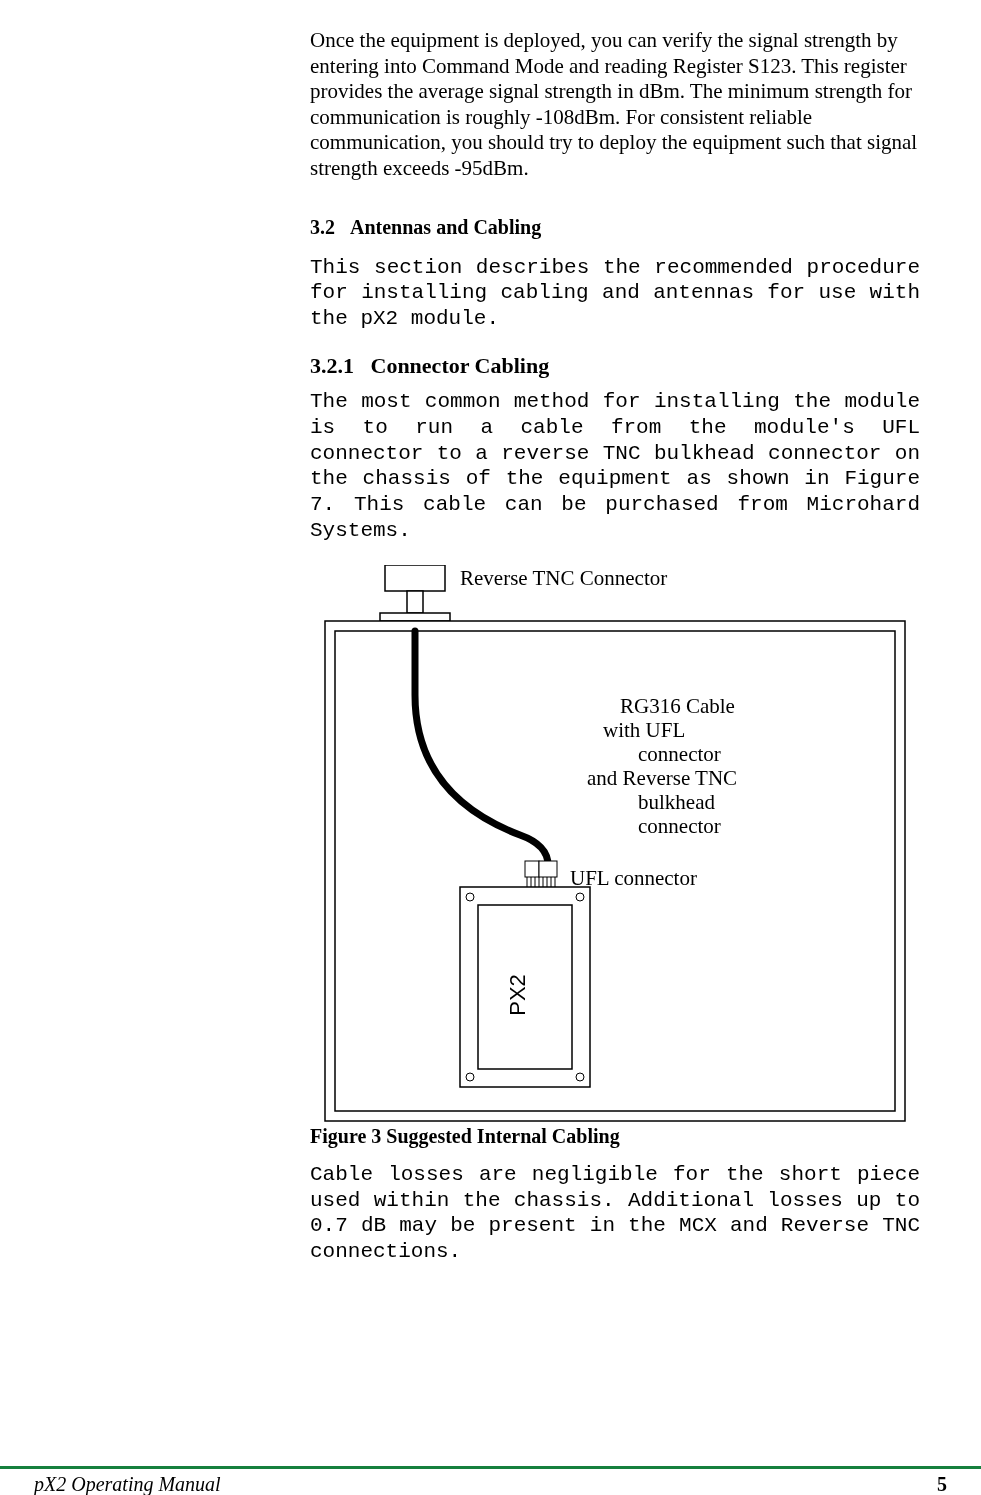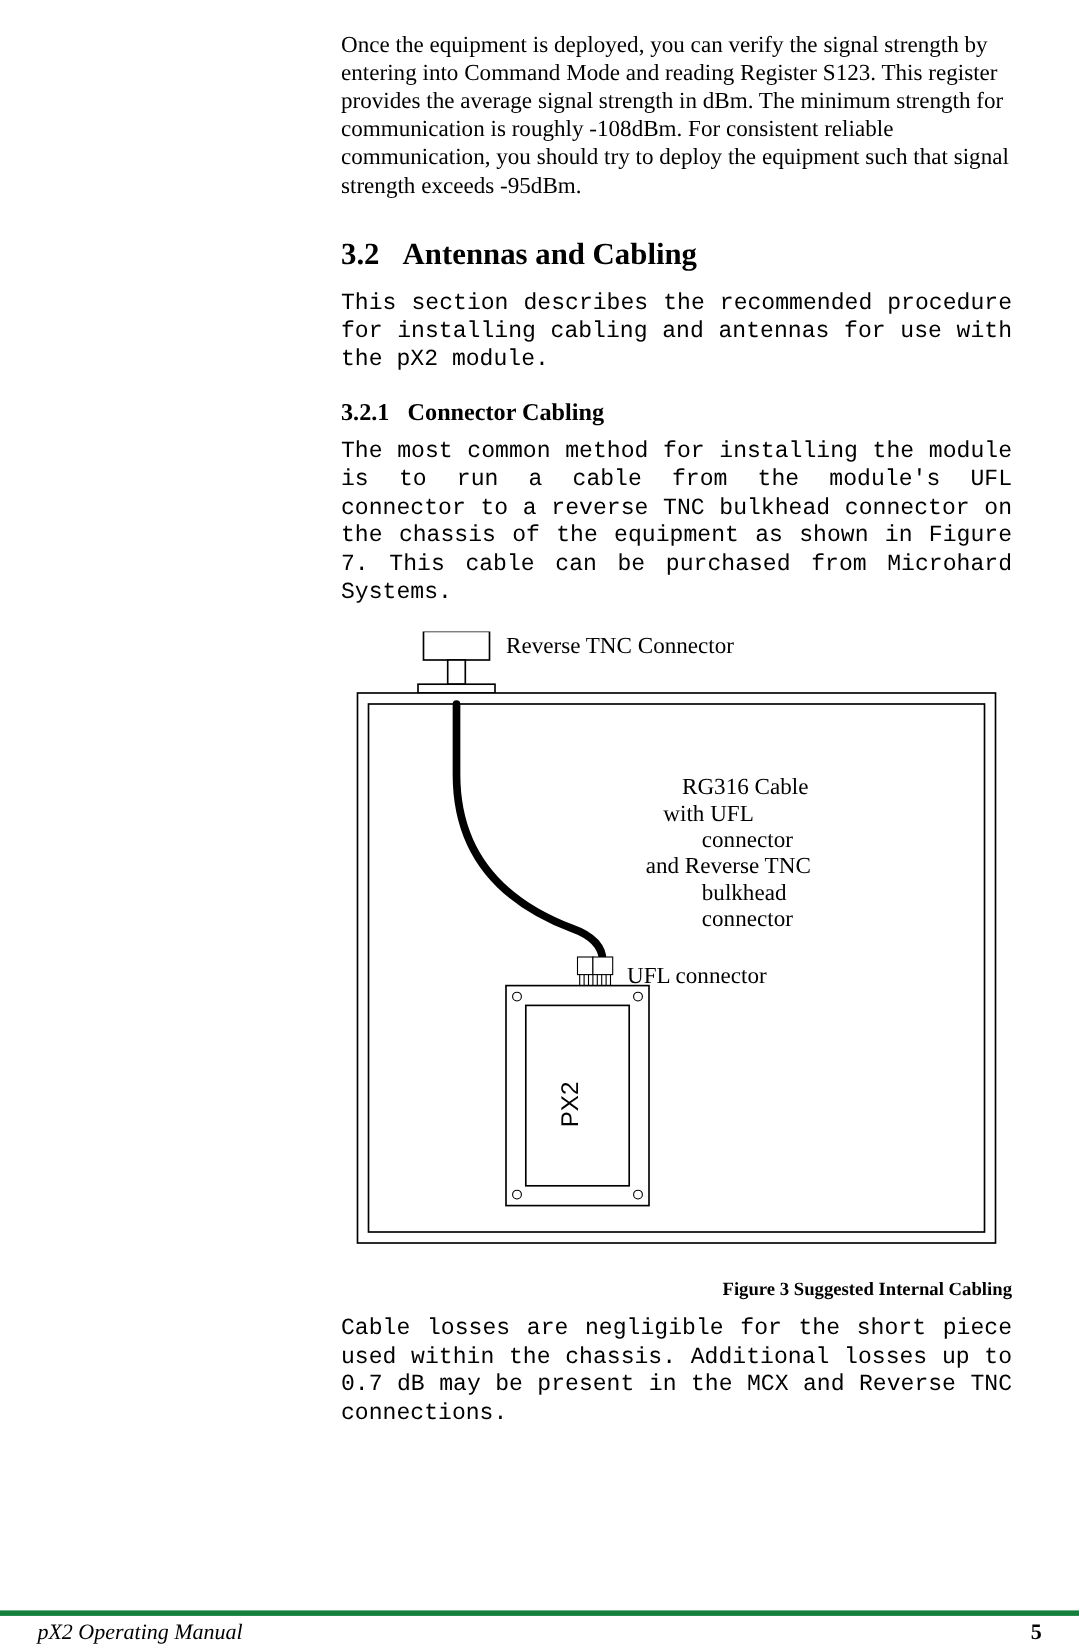--- a/index.html
+++ b/index.html
@@ -1,24 +1,24 @@
 <!DOCTYPE html>
 <html><head>
 <meta charset="utf-8">
 <style>
   * { box-sizing: border-box; margin: 0; padding: 0; }
   html, body { width: 981px; height: 1495px; background: #fff; font-family: "Times New Roman", Times, serif; color: #000; }
   .page { position: relative; width: 981px; height: 1495px; padding-left: 19px; }
   .content { position: absolute; left: 310px; top: 28px; width: 610px; }
   .para { font-size: 21px; line-height: 1.22; margin-bottom: 22px; }
   .justify { text-align: justify; font-family: Liberation Mono, monospace; }
-  .h2 { font-size: 28px; font-weight: bold; margin-top: 34px; margin-bottom: 16px; }
+  .h2 { font-size: 20px; font-weight: bold; margin-top: 34px; margin-bottom: 16px; }
   .h3 { font-size: 22px; font-weight: bold; margin-top: 14px; margin-bottom: 10px; }
-  .fig-caption { font-size: 17px; font-weight: bold; margin-top: 28px; margin-bottom: 14px; text-align: right; }
-  .footer { position: absolute; bottom: 22px; left: 0; width: 981px; border-top: 5px solid #15803d; padding-top: 4px; }
+  .fig-caption { font-size: 20px; font-weight: bold; margin-bottom: 14px; }
+  .footer { position: absolute; bottom: 22px; left: 0; width: 981px; border-top: 3px solid #15803d; padding-top: 4px; }
   .footer-left { position: absolute; left: 34px; font-style: italic; font-size: 20px; }
   .footer-right { position: absolute; right: 34px; font-weight: bold; font-size: 20px; }
   .figure-wrap { position: relative; width: 610px; height: 560px; margin-top: 18px; }
   .figure-wrap svg { position: absolute; left: 0; top: 0; }
   .svg-text { font-family: "Times New Roman", Times, serif; font-size: 21px; fill: #000; }
   .svg-text-rot { font-family: Arial, Helvetica, sans-serif; font-size: 22px; fill: #000; }
 </style>
 </head>
 <body>
 

